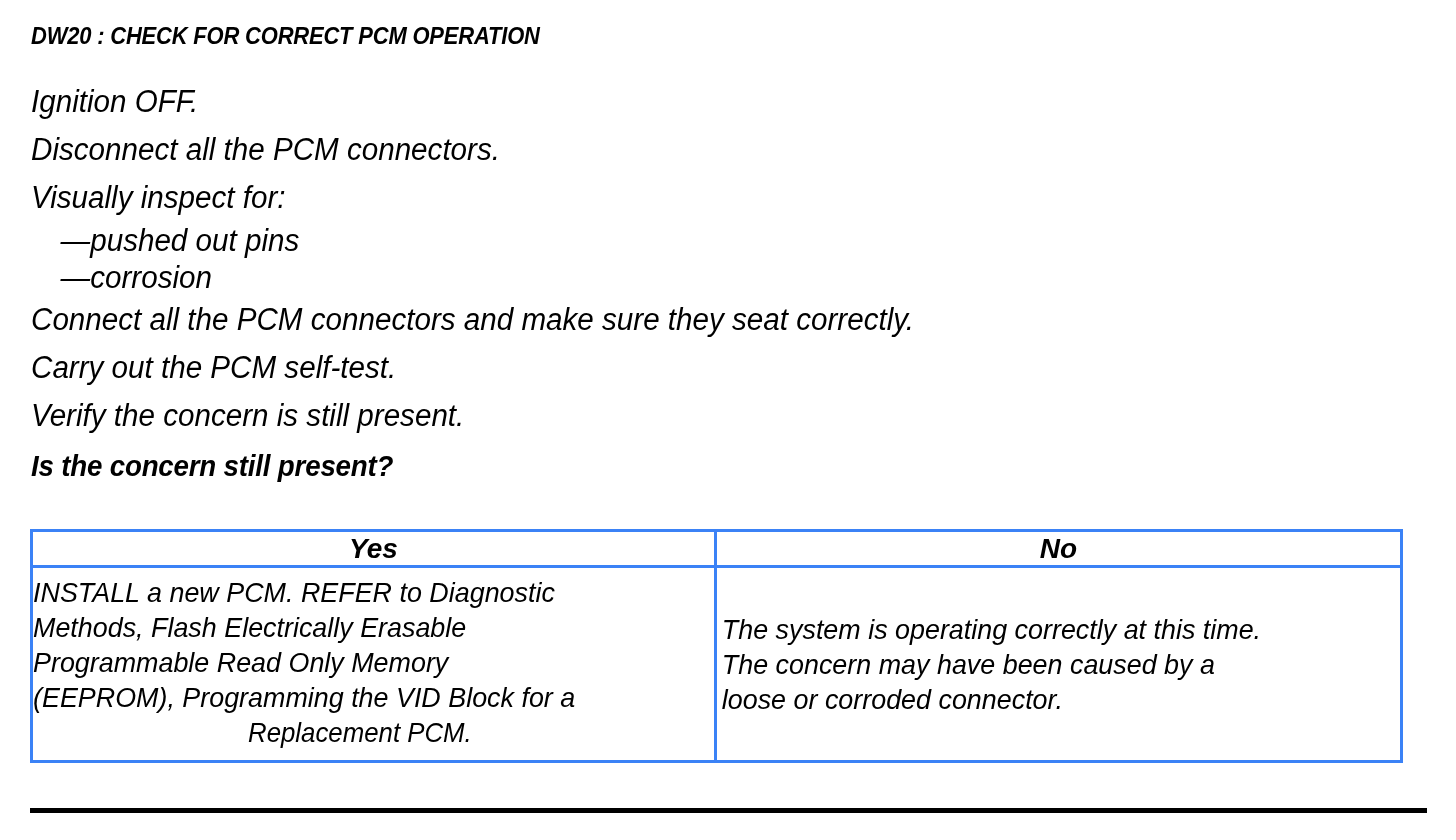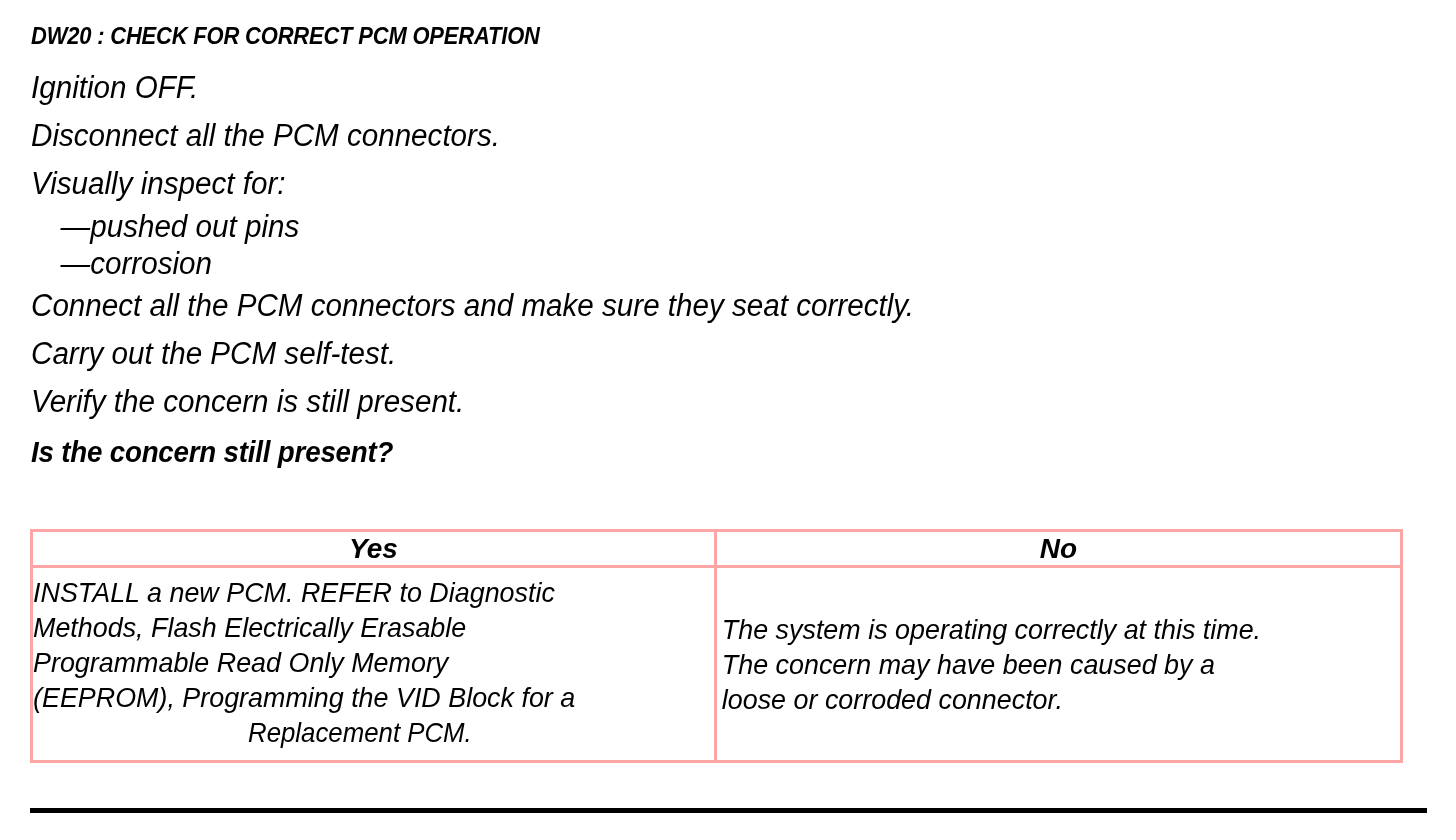--- a/index.html
+++ b/index.html
@@ -34,21 +34,21 @@
     transform: scaleX(0.915);
     transform-origin: left top;
     white-space: nowrap;
     line-height: 28px;
   }
 
   
   .body-block {
     position: absolute;
     left: 31px;
-    top: 64px;
+    top: 78px;
     width: 1380px;
   }
   .body-line {
     font-size: 31px;
     line-height: 48px;
     white-space: nowrap;
     transform: scaleX(0.955);
     transform-origin: left center;
   }
   .body-line.tight {
@@ -68,21 +68,21 @@
   .decision-table {
     position: absolute;
     left: 30px;
     top: 529px;
     width: 1364px;
     border-collapse: collapse;
     table-layout: fixed;
   }
   .decision-table td,
   .decision-table th {
-    border: 3px solid #fca5a5;
+    border: 3px solid #3b82f6;
     padding: 0;
     vertical-align: top;
   }
   .col-yes { width: 681px; }
   .col-no  { width: 683px; }
 
   .decision-table thead th {
     height: 33px;
     text-align: center;
     font-size: 28px;

